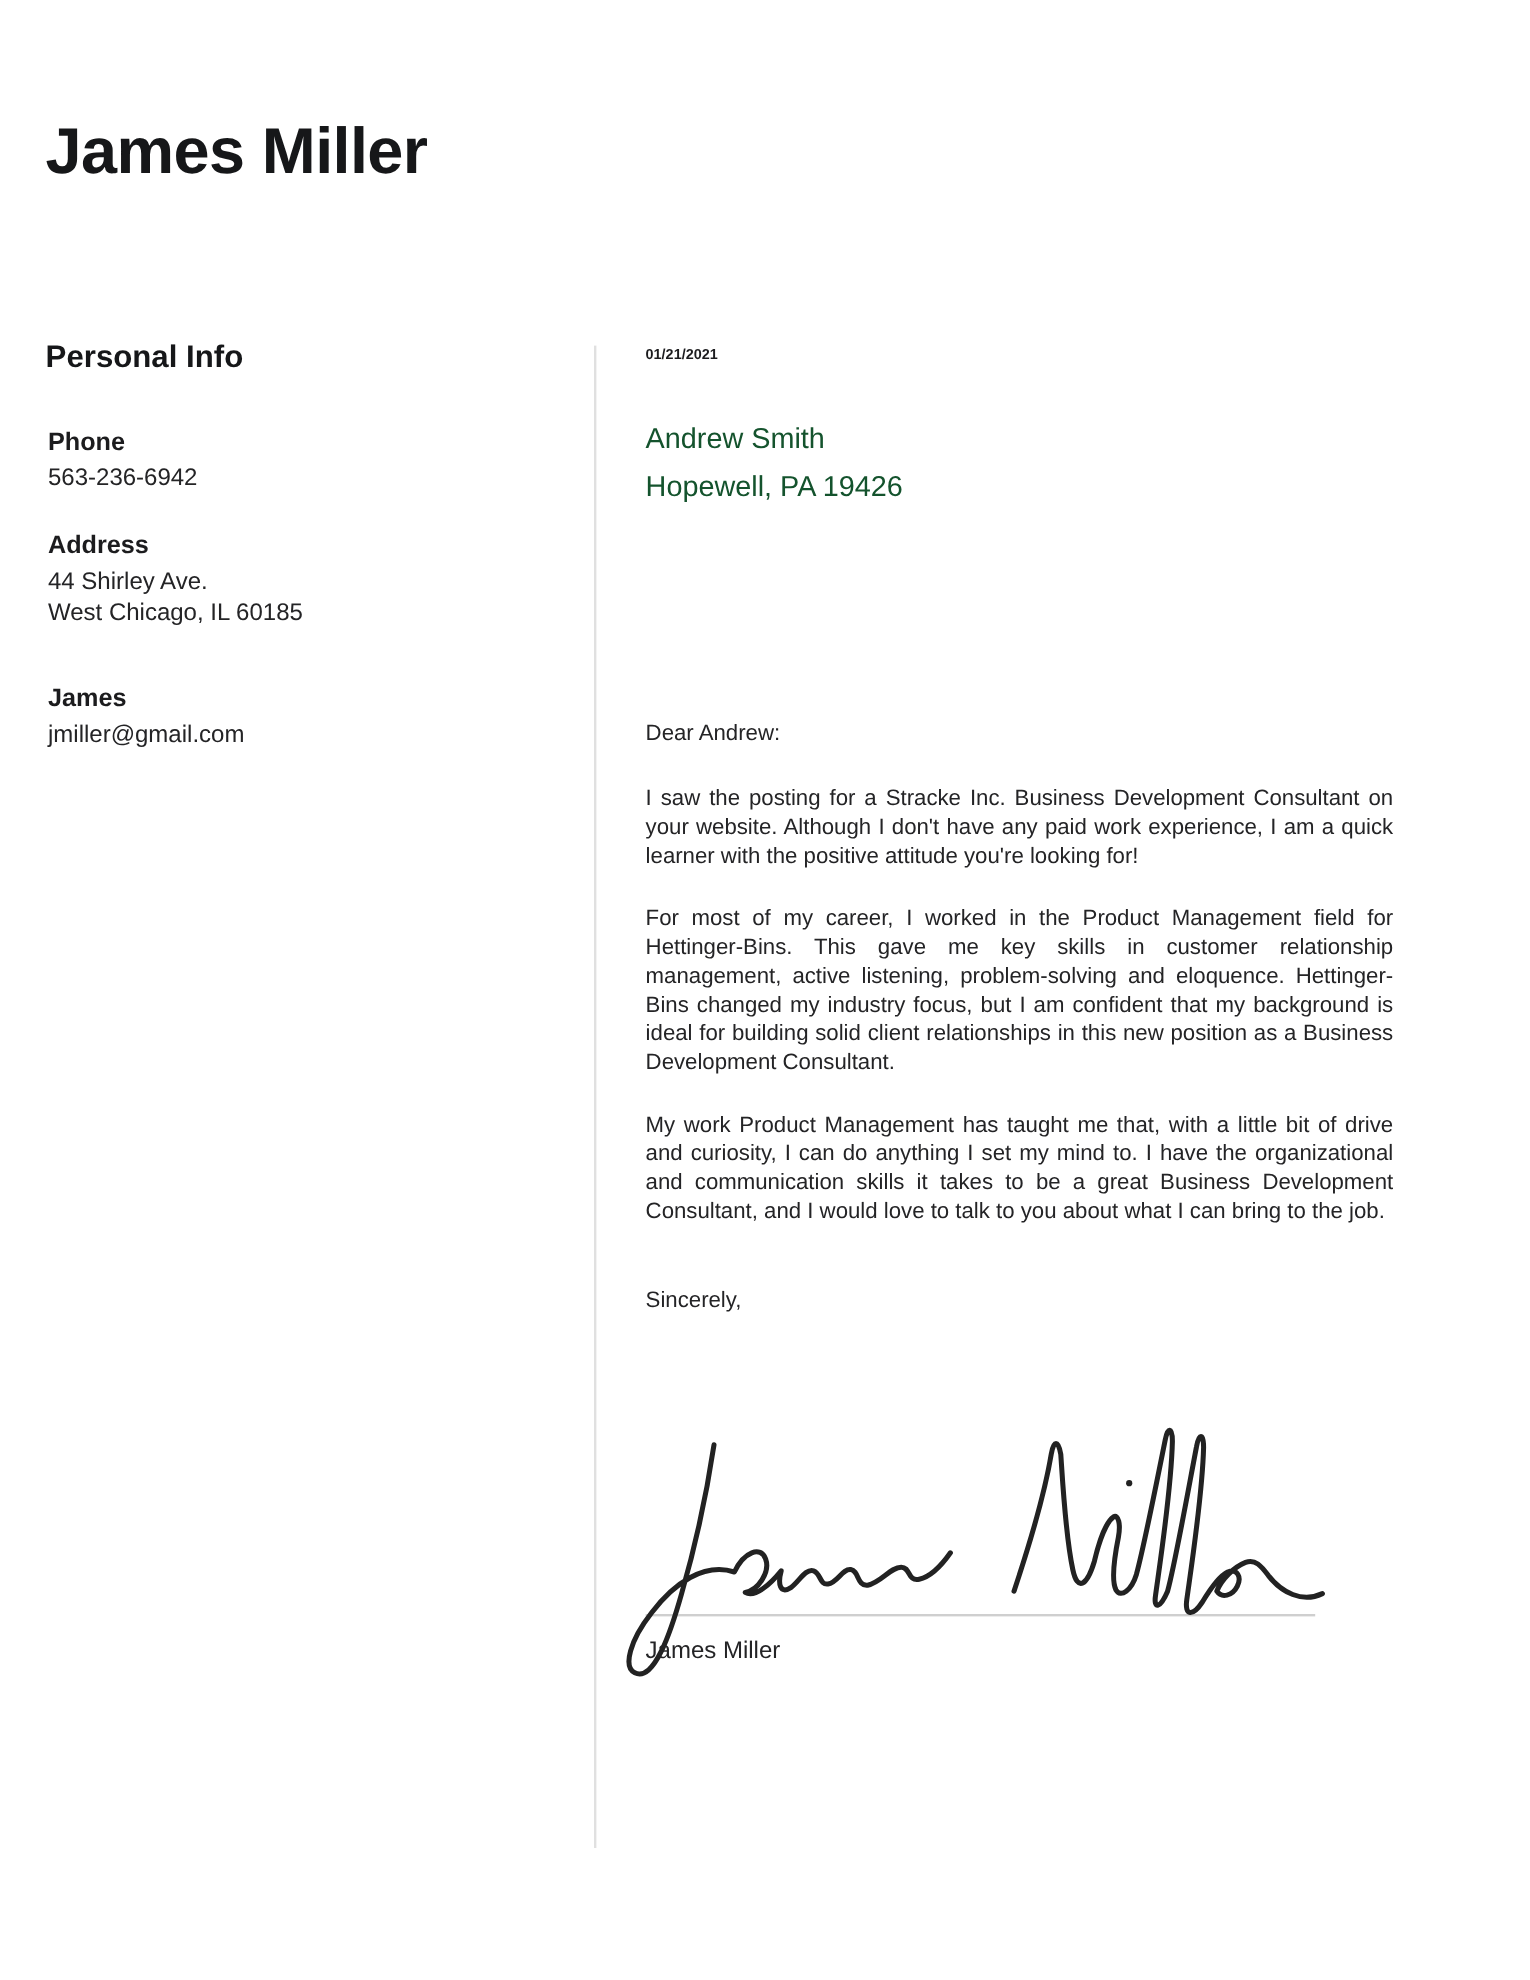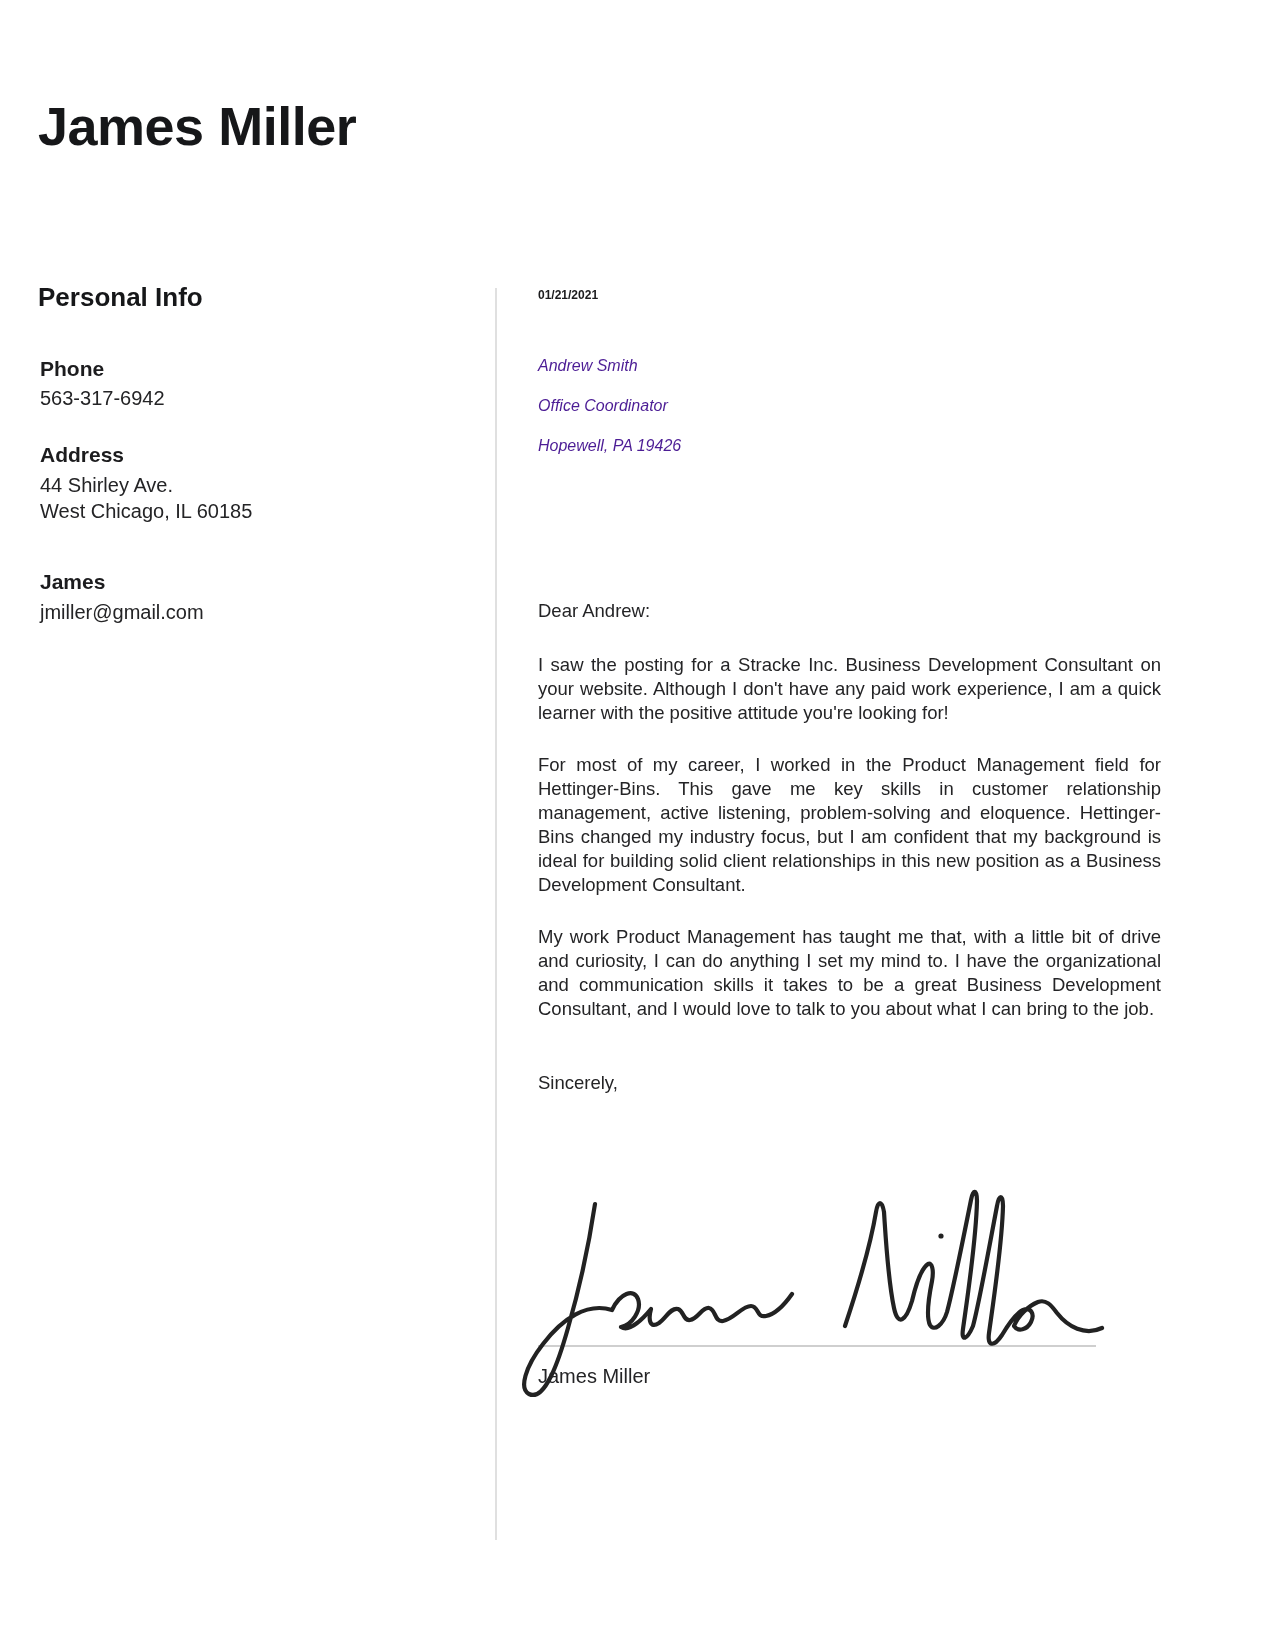--- a/index.html
+++ b/index.html
@@ -34,21 +34,21 @@
     width:2px;height:1252px;background:#e0e0e0;
   }
   .date-line{
     left:538px;top:289px;
     font-size:12px;font-weight:700;line-height:1;color:#1c1c1e;
   }
   .recipient-block{
     left:538px;top:356px;width:623px;
   }
   .recipient-line{
-    font-size:16px;font-weight:400;line-height:20px;margin:0 0 20px 0;color:#4c1d95;font-style:italic;
+    font-size:24px;font-weight:400;line-height:20px;margin:0 0 20px 0;color:#14532d;
   }
   .body-col{
     left:538px;top:599px;width:623px;
     font-size:18.5px;line-height:24px;color:#242426;
   }
   .salutation{margin:0 0 30px 0;}
   .body-col p{margin:0 0 28px 0;text-align:justify;}
   .body-col p:last-of-type{margin-bottom:0;}
   .closing{margin:50px 0 0 0;}
   .signature-wrap{
@@ -65,38 +65,37 @@
 </head>
 <body>
 
 <div class="page">
 
   <div class="abs name-heading">James Miller</div>
 
   <div class="abs sidebar-title">Personal Info</div>
 
   <div class="abs field-label" style="top:358px;">Phone</div>
-  <div class="abs field-value" style="top:385px;">563-317-6942</div>
+  <div class="abs field-value" style="top:385px;">563-236-6942</div>
 
   <div class="abs field-label" style="top:444px;">Address</div>
   <div class="abs field-value" style="top:472px;">
     <div>44 Shirley Ave.</div>
     <div>West Chicago, IL 60185</div>
   </div>
 
   <div class="abs field-label" style="top:571px;">James</div>
   <div class="abs field-value" style="top:599px;">jmiller@gmail.com</div>
 
   <div class="abs divider"></div>
 
   <div class="abs date-line">01/21/2021</div>
 
   <div class="abs recipient-block">
     <div class="recipient-line">Andrew Smith</div>
-    <div class="recipient-line">Office Coordinator</div>
     <div class="recipient-line">Hopewell, PA 19426</div>
   </div>
 
   <div class="abs body-col">
     <div class="salutation">Dear Andrew:</div>
     <p>I saw the posting for a Stracke Inc. Business Development Consultant on your website. Although I don't have any paid work experience, I am a quick learner with the positive attitude you're looking for!</p>
     <p>For most of my career, I worked in the Product Management field for Hettinger-Bins. This gave me key skills in customer relationship management, active listening, problem-solving and eloquence. Hettinger-Bins changed my industry focus, but I am confident that my background is ideal for building solid client relationships in this new position as a Business Development Consultant.</p>
     <p>My work Product Management has taught me that, with a little bit of drive and curiosity, I can do anything I set my mind to. I have the organizational and communication skills it takes to be a great Business Development Consultant, and I would love to talk to you about what I can bring to the job.</p>
     <div class="closing">Sincerely,</div>
   </div>

